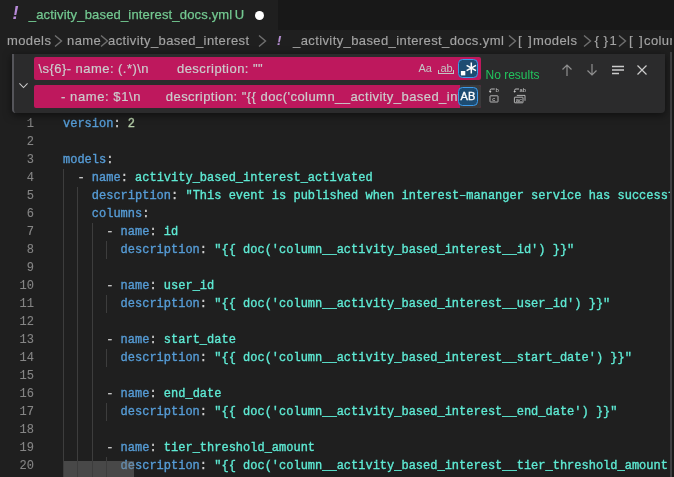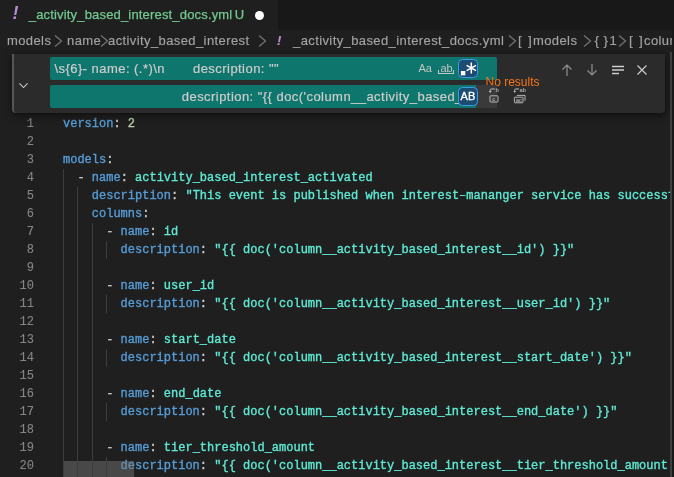--- a/index.html
+++ b/index.html
@@ -16,31 +16,31 @@
 
 .mono{font-family:"Liberation Mono",monospace;font-size:12px;line-height:18px;white-space:pre;-webkit-text-stroke:0.35px currentColor}
 #gutter{left:0;top:114.5px;width:34px;text-align:right;color:#858585;-webkit-text-stroke:0.1px #858585}
 #code{left:63px;top:114.5px}
 .k{color:#569cd6}.p{color:#cccccc}.s{color:#5eead4}.n{color:#b5cea8}
 .gl{position:absolute;width:1px;background:#3d3d3d}
 #hscroll{left:63px;top:461px;width:71px;height:16px;background:rgba(121,121,121,0.45)}
 
 #widget{left:11.5px;top:53.5px;width:651px;height:59px;background:#2b2b2c;border-left:2px solid #55555a;border-radius:0 0 4px 4px;box-shadow:0 2px 8px rgba(0,0,0,.55)}
 #chev{left:3.7px;top:24px}
-.inp{position:absolute;left:36px;width:447px;height:23px;background:#0f766e;border-radius:2px;color:#cccccc;font-size:12px;overflow:hidden}
+.inp{position:absolute;left:20px;width:447px;height:23px;background:#be185d;border-radius:2px;color:#cccccc;font-size:12px;overflow:hidden}
 #finp{top:3.5px}
 #rinp{top:31px}
 .itxt{position:absolute;top:0;height:23px;line-height:23px;white-space:pre;font-size:13px;letter-spacing:0.45px;-webkit-text-stroke:0.2px #cccccc}
 .tog{position:absolute;color:#c5c5c5;font-size:11px}
 #togaa{left:404.9px;top:3.5px;height:23px;line-height:23px}
 #togab{left:427px;top:3.5px;height:23px;line-height:23px}
 #togab .ul{position:absolute;left:-3px;top:12.8px;width:14px;height:2.8px;border:1px solid #c5c5c5;border-top:none}
 .bluebtn{position:absolute;background:#1d4c72;border:1.2px solid #3d9bea;border-radius:4.5px;color:#fff}
 #togre{left:444.5px;top:5.5px;width:17.6px;height:17px}
-#nores{left:472px;top:17px;height:23px;line-height:23px;color:#f97316;font-size:12px}
+#nores{left:472px;top:10px;height:23px;line-height:23px;color:#22c55e;font-size:12px}
 #btnup{left:545px;top:8px;opacity:0.62}#btndn{left:570.5px;top:8px;opacity:0.62}#btnsel{left:596.5px;top:8px}#btncl{left:620.5px;top:8px}
 .icbtn{position:absolute;width:20px;height:20px}
 #ab{left:444.8px;top:33px;width:17.6px;height:17px;font-size:11px;font-weight:normal;-webkit-text-stroke:0.35px #ffffff;text-align:center;line-height:17.5px;letter-spacing:0.2px}
 #rep1{left:473px;top:33.5px}#rep2{left:498px;top:33.5px}
 </style></head><body>
 <div id="tabbar" class="abs"></div>
 <div id="tab" class="abs"></div>
 <div id="tabicon" class="abs">!</div>
 <div id="tabname" class="abs">_activity_based_interest_docs.yml</div>
 <div id="tabu" class="abs">U</div>
@@ -115,20 +115,21 @@
   <div id="btndn" class="icbtn"><svg width="16" height="16" viewBox="0 0 16 16">
         <path d="M8 2v11M3.5 8.5L8 13l4.5-4.5" stroke="#cccccc" stroke-width="1.2" fill="none"></path>
       </svg></div>
   <div id="btnsel" class="icbtn"><svg width="16" height="16" viewBox="0 0 16 16">
         <path d="M2 4.5h12M2 8h12M2 11.5h7" stroke="#cccccc" stroke-width="1.3" fill="none"></path>
       </svg></div>
   <div id="btncl" class="icbtn"><svg width="16" height="16" viewBox="0 0 16 16">
         <path d="M3.5 3.5l9 9M12.5 3.5l-9 9" stroke="#cccccc" stroke-width="1.2" fill="none"></path>
       </svg></div>
   <div id="rinp" class="inp">
+    <span class="itxt" style="left:27.5px;letter-spacing:0.58px">- name: $1\n</span>
     <span class="itxt" style="left:132.3px">description: "{{ doc('column__activity_based_interest__</span>
       <span style="position:absolute;right:0;top:0;width:21px;height:23px;background:#3a3a3b"></span>
   </div>
   <div id="ab" class="bluebtn">AB</div>
   <div id="rep1" class="icbtn"><svg width="13" height="17" viewBox="0 0 13 17">
         <path d="M7.8 2 H4.4 Q3.1 2 3.1 3.3 V4.3" stroke="#ccc" fill="none" stroke-width="0.9"></path>
         <path d="M1.9 4.1 h2.6 L3.2 6 z" fill="#ccc"></path>
         <text x="8.4" y="5.4" font-size="6" fill="#ccc" font-family="Liberation Sans">b</text>
         <rect x="3" y="8.8" width="8" height="6.2" rx="0.5" stroke="#ccc" fill="none" stroke-width="0.85"></rect>
         <text x="5.2" y="13.9" font-size="6" fill="#ccc" font-family="Liberation Sans">c</text>

